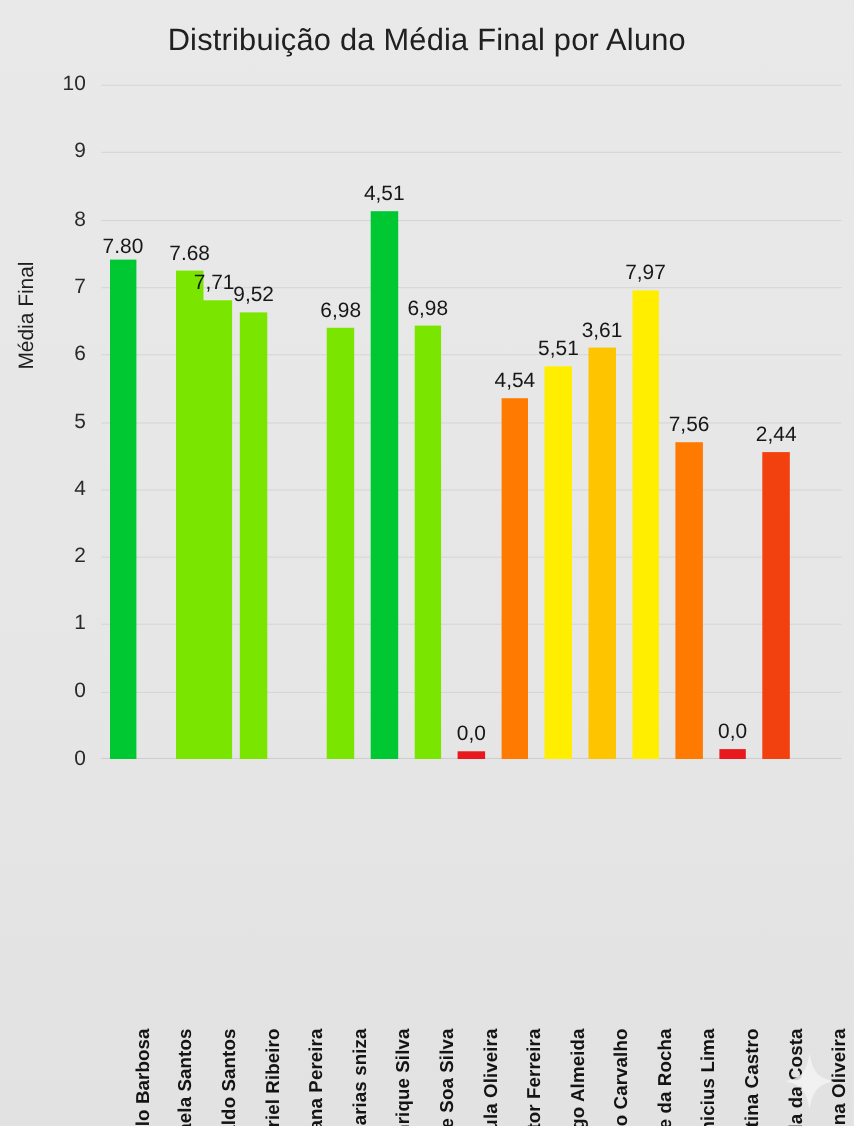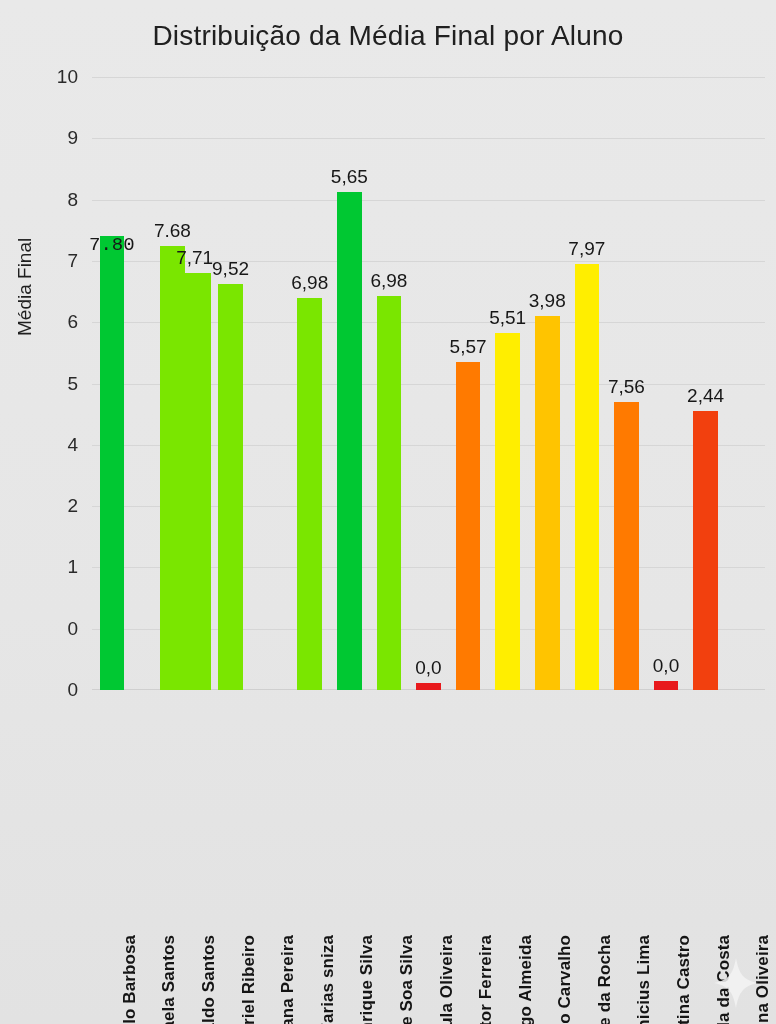--- a/index.html
+++ b/index.html
@@ -155,61 +155,61 @@
         <div class="gridline" style="top: 490.4px;"></div>
         <div class="ytick-label" style="top: 490.4px;">1</div>
         <div class="gridline" style="top: 551.7px;"></div>
         <div class="ytick-label" style="top: 551.7px;">0</div>
         <div class="gridline baseline" style="top: 612px;"></div>
         <div class="ytick-label" style="top: 613px;">0</div>
       </div>
     <div id="bars-layer">
         <div class="bar-slot" style="left: 7.52176px; width: 24.5447px;">
           <div class="bar" title="Marcelo Barbosa" style="height: 453.62px; background: rgb(0, 200, 50);"></div>
-          <div class="bar-value" style="bottom: 434px; font-family: Liberation Mono, monospace;">7.80</div>
+          <div class="bar-value" style="bottom: 454px;">7.80</div>
         </div>
         <div class="bar-slot" style="left: 47.11px; width: 24.5447px; margin-left: 21px;">
           <div class="bar" title="Rafaela Santos" style="height: 444.425px; background: rgb(122, 230, 0);"></div>
           <div class="bar-value" style="bottom: 448.425px;">7.68</div>
         </div>
         <div class="bar-slot" style="left: 86.6982px; width: 32px;">
           <div class="bar" title="Ronaldo Santos" style="height: 416.84px; background: rgb(122, 230, 0);"></div>
           <div class="bar-value" style="bottom: 420.84px;">7,71</div>
         </div>
         <div class="bar-slot" style="left: 126.286px; width: 24.5447px;">
           <div class="bar" title="Lucas Gabriel Ribeiro" style="height: 405.806px; background: rgb(122, 230, 0);"></div>
           <div class="bar-value" style="bottom: 409.806px;">9,52</div>
         </div>
         <div class="bar-slot" style="left: 205.463px; width: 24.5447px;">
           <div class="bar" title="Maria Eduarda Farias sniza" style="height: 392.32px; background: rgb(122, 230, 0);"></div>
           <div class="bar-value" style="bottom: 396.32px;">6,98</div>
         </div>
         <div class="bar-slot" style="left: 245.051px; width: 24.5447px;">
           <div class="bar" title="Fernando Henrique Silva" style="height: 498.369px; background: rgb(0, 200, 50);"></div>
-          <div class="bar-value" style="bottom: 502.369px;">5,65</div>
+          <div class="bar-value" style="bottom: 502.369px;">4,51</div>
         </div>
         <div class="bar-slot" style="left: 284.639px; width: 24.5447px;">
           <div class="bar" title="Pedro Henrique Soa Silva" style="height: 393.546px; background: rgb(122, 230, 0);"></div>
           <div class="bar-value" style="bottom: 397.546px;">6,98</div>
         </div>
         <div class="bar-slot" style="left: 324.228px; width: 24.5447px;">
           <div class="bar" title="Ana Paula Oliveira" style="height: 7.356px; background: rgb(232, 25, 28);"></div>
           <div class="bar-value" style="bottom: 11.356px;">0,0</div>
         </div>
         <div class="bar-slot" style="left: 363.816px; width: 24.5447px;">
           <div class="bar" title="João Vitor Ferreira" style="height: 327.955px; background: rgb(255, 122, 0);"></div>
-          <div class="bar-value" style="bottom: 331.955px;">5,57</div>
+          <div class="bar-value" style="bottom: 331.955px;">4,54</div>
         </div>
         <div class="bar-slot" style="left: 403.404px; width: 24.5447px;">
           <div class="bar" title="Rodrigo Almeida" style="height: 356.766px; background: rgb(255, 238, 0);"></div>
           <div class="bar-value" style="bottom: 360.766px;">5,51</div>
         </div>
         <div class="bar-slot" style="left: 442.992px; width: 24.5447px;">
           <div class="bar" title="Gustavo Carvalho" style="height: 373.93px; background: rgb(255, 196, 0);"></div>
-          <div class="bar-value" style="bottom: 377.93px;">3,98</div>
+          <div class="bar-value" style="bottom: 377.93px;">3,61</div>
         </div>
         <div class="bar-slot" style="left: 482.581px; width: 24.5447px;">
           <div class="bar" title="Aline da Rocha" style="height: 426.035px; background: rgb(255, 238, 0);"></div>
           <div class="bar-value" style="bottom: 430.035px;">7,97</div>
         </div>
         <div class="bar-slot" style="left: 522.169px; width: 24.5447px;">
           <div class="bar" title="Marcos Vinicius Lima" style="height: 288.11px; background: rgb(255, 122, 0);"></div>
           <div class="bar-value" style="bottom: 292.11px;">7,56</div>
         </div>
         <div class="bar-slot" style="left: 561.757px; width: 24.5447px;">

